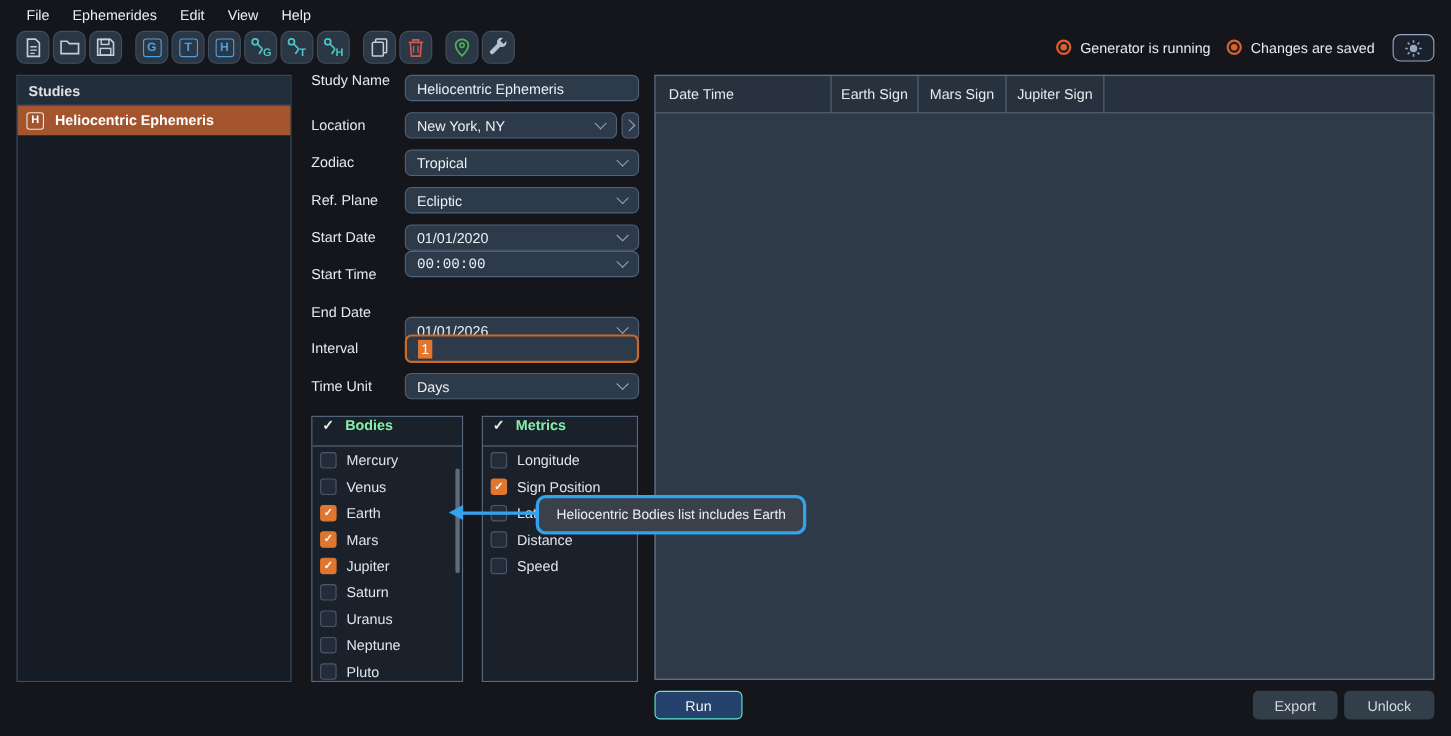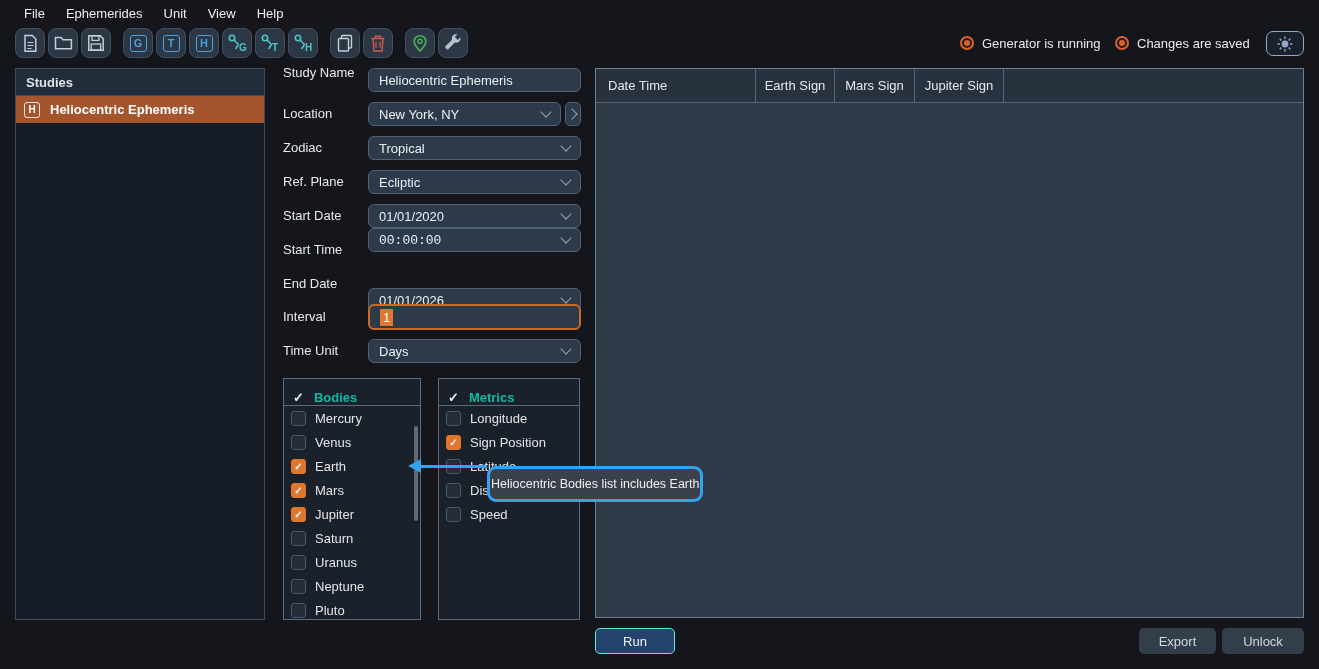--- a/index.html
+++ b/index.html
@@ -63,35 +63,35 @@
     display:flex; align-items:center; justify-content:center; padding-right:2px; }
   .interval-input { border:2px solid #c96a28; height:26px; }
   .sel-char { background:#e0762f; color:#fff; padding:0 3px; line-height:17px; }
 
   
   .check-panel { position:absolute; top:378px; height:242px; background:#1a212b;
     border:1px solid #5a6b80; overflow:hidden; }
   .bodies-panel { left:283px; width:138px; }
   .metrics-panel { left:438px; width:142px; }
   .panel-header { height:27px; border-bottom:1px solid #5a6b80; display:flex;
-    gap:10px; padding:0 9px; align-items:flex-end; font-weight:700; color:#14b8a6; }
+    gap:10px; padding:0 9px; align-items:flex-start; font-weight:700; color:#86efac; }
   .hdr-check::before { content:"\2713"; font-weight:700; color:#e6e9ed; }
   .check-row { height:24px; display:flex; align-items:center; gap:9px; padding:0 7px; color:#e1e5ea; }
   .cb { width:15px; height:15px; border-radius:3px; border:1px solid #49596c; background:#232c38;
     display:flex; align-items:center; justify-content:center; flex:none; }
   .cb.checked { background:#e0762f; border-color:#e0762f; }
   .cb.checked::after { content:"\2713"; color:#fff; font-size:10px; font-weight:700; }
   .v-scrollbar { position:absolute; right:2px; top:47px; width:4px; height:95px;
     background:#5f6a78; border-radius:2px; }
 
   
   .tooltip { position:absolute; left:487px; top:450px; height:36px;
     background:#3a414a; border:3px solid #32a3ec; border-radius:9px;
-    display:inline-flex; align-items:center; padding:0 1px; white-space:nowrap;
-    color:#eceff3; font-size:12.5px; z-index:20;margin-top:16px; }
+    display:inline-flex; align-items:center; padding:0 16px; white-space:nowrap;
+    color:#eceff3; font-size:12.5px; z-index:20; }
   .arrow-line { position:absolute; left:420px; top:465px; width:67px; height:3px;
     background:#32a3ec; z-index:20; }
   .arrow-head { position:absolute; left:408px; top:459px; width:0; height:0;
     border-top:7px solid transparent; border-bottom:7px solid transparent;
     border-right:13px solid #32a3ec; z-index:20; }
 
   
   .table-panel { position:absolute; left:595px; top:68px; width:709px; height:550px;
     background:#2e3a48; border:1px solid #6e8098; }
   .table-header { display:flex; height:34px; background:#27323e; border-bottom:1px solid #55667c; }
@@ -112,21 +112,21 @@
   .unlock-btn { left:1222px; width:82px; }
 </style>
 </head>
 <body>
 
 <div id="app">
 
   <div class="menubar">
     <span class="menu-item">File</span>
     <span class="menu-item">Ephemerides</span>
-    <span class="menu-item">Unit</span>
+    <span class="menu-item">Edit</span>
     <span class="menu-item">View</span>
     <span class="menu-item">Help</span>
   </div>
 
   <div class="toolbar">
     <div class="tbtn">
       <svg width="17" height="19" viewBox="0 0 17 19">
         <path d="M3 1.5 h7.2 L13.8 5 v12.3 H3 Z" fill="none" stroke="#c5cdd6" stroke-width="1.5"></path>
         <path d="M5.5 8.5h6M5.5 11.5h6M5.5 14.5h4" stroke="#c5cdd6" stroke-width="1.2"></path>
       </svg>

